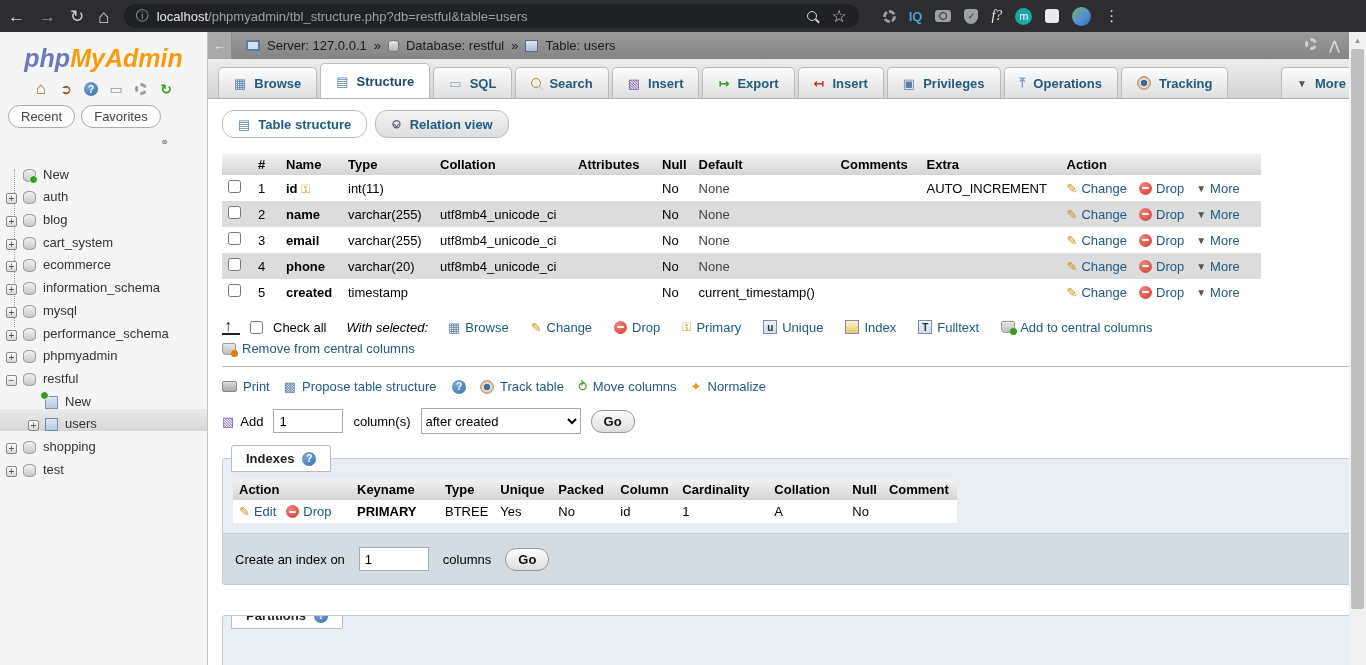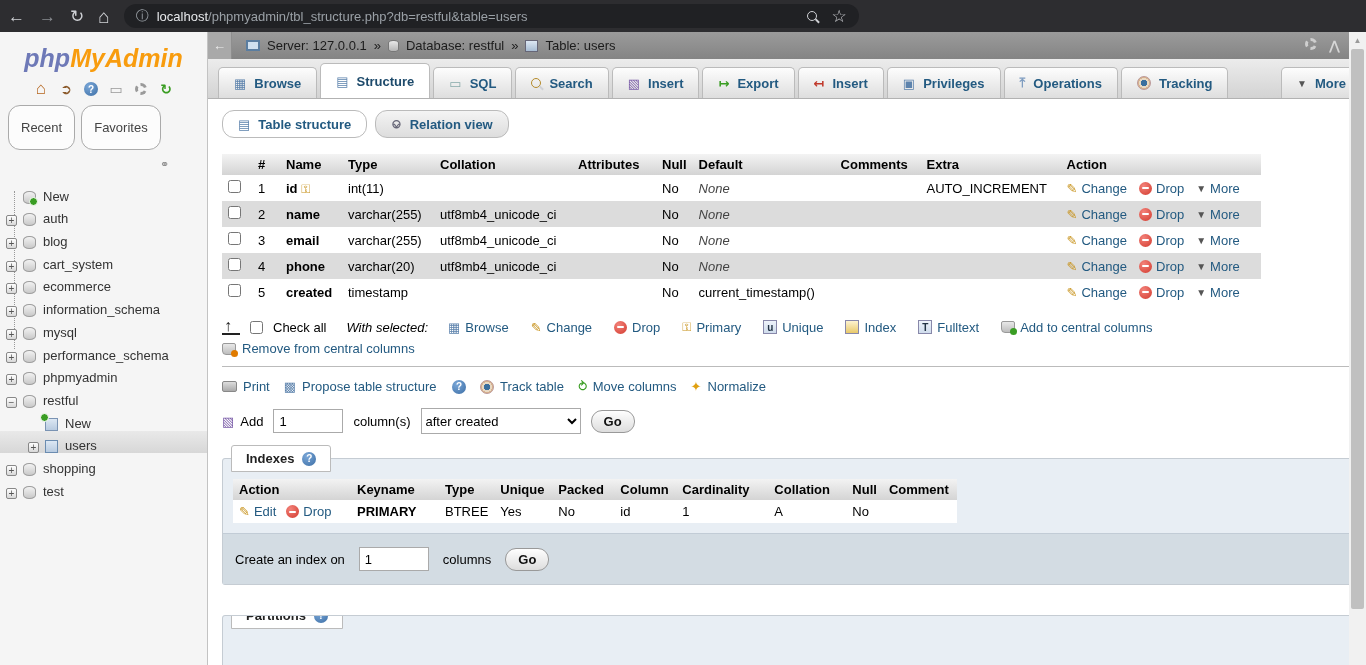--- a/index.html
+++ b/index.html
@@ -32,21 +32,21 @@
   .app{display:flex;height:648px}
   .sidebar{width:208px;background:#f5f5f5;border-right:1px solid #c3c3c3;padding-top:6px;position:relative}
   .main{flex:1;background:#fff;position:relative;overflow:hidden}
 
   
   .logo{text-align:center;font-size:25px;font-weight:bold;font-style:italic;margin:6px 0 8px}
   .logo .p1{color:#6e79b7}.logo .p2{color:#f89c0e}
   .side-icons{display:flex;justify-content:center;gap:7px;margin-bottom:8px;font-size:14px}
   .s-ico{width:18px;height:16px;display:inline-flex;align-items:center;justify-content:center;cursor:pointer}
   .pill-btns{display:flex;gap:6px;padding-left:8px;margin-bottom:8px}
-  .pill{border:1px solid #aaa;border-radius:12px;background:#fcfcfc;padding:14px 12px;font-size:13px;color:#444;cursor:pointer}
+  .pill{border:1px solid #aaa;border-radius:12px;background:#fcfcfc;padding:3px 12px;font-size:13px;color:#444;cursor:pointer}
   .link-ico{display:block;margin-left:160px;color:#888;font-size:11px;letter-spacing:-2px;margin-bottom:10px}
   .tree{position:relative;font-size:13px;color:#333}
   .tree .guide{position:absolute;left:14px;top:10px;bottom:150px;border-left:1px dotted #999}
   .t-row{display:flex;align-items:flex-end;height:22.7px;position:relative;padding-left:6px;cursor:pointer}
   .t-row.sel{background:linear-gradient(#e9e9e9,#d7d7d7)}
   .exp{width:11px;height:11px;border:1px solid #888;background:linear-gradient(#fefefe,#d8d8d8);border-radius:2px;
        font-size:10px;line-height:9px;text-align:center;color:#555;margin-right:6px;flex:0 0 11px;z-index:1}
   .dbico{width:13px;height:13px;background:linear-gradient(#f2f2f2,#c9c9c9);border:1px solid #9e9e9e;
          border-radius:6px/4px;margin-right:7px;flex:0 0 13px;position:relative}
   .dbico.newdb::after,.dbico.newtbl::after{content:'';position:absolute;right:-3px;bottom:-3px;width:7px;height:7px;border-radius:50%;background:#3a9d23;border:1px solid #fff}
@@ -89,21 +89,21 @@
   .dropico::after{content:'';position:absolute;left:3px;top:5.5px;width:7px;height:2px;background:#fff;border-radius:1px}
   .keyico{color:#c79118;font-size:12px}
   .helpico{width:14px;height:14px;border-radius:50%;background:radial-gradient(circle at 35% 30%,#7aa7d8,#3c6ea5);color:#fff;
            display:inline-flex;align-items:center;justify-content:center;font-size:10px;font-weight:bold;cursor:pointer}
 
   table.struct{border-collapse:collapse;margin-left:0}
   table.struct th{background:linear-gradient(#f3f3f3,#d4d4d4);text-align:left;font-weight:bold;color:#000;
                   padding:3px 6px;font-size:13px;white-space:nowrap}
   table.struct td{padding:5px 6px;font-size:13px;white-space:nowrap}
   tr.alt{background:#dcdcdc}
-  .noneval{font-style:italic;color:#444}
+  .noneval{color:#444}
   .rowacts{display:flex;gap:12px;align-items:center}
   .rowact{display:flex;align-items:center;gap:4px}
 
   .checkall-row{display:flex;align-items:center;gap:10px;margin:14px 0 4px 0}
   .upArrow{font-size:16px;color:#222;border-bottom:2px solid #222;padding:0 8px 0 2px;line-height:14px}
   .withsel{font-style:italic;margin:0 10px}
   .selacts{display:flex;gap:22px;align-items:center}
   .selact{display:flex;gap:5px;align-items:center}
   .badge{width:14px;height:14px;border:1px solid #88a;background:linear-gradient(#eef3fa,#cfdcec);color:#234;
          font-size:10px;font-weight:bold;display:inline-flex;align-items:center;justify-content:center}
@@ -150,20 +150,31 @@
   <span class="nav-ico dim">→</span>
   <span class="nav-ico">↻</span>
   <span class="nav-ico" style="font-size:19px">⌂</span>
   <div class="url-pill">
     <span>ⓘ</span>
     <span><span class="url-host">localhost</span><span>/phpmyadmin/tbl_structure.php?db=restful&amp;table=users</span></span>
     <span class="url-right">
       <span class="mag"></span>
       <span class="nav-ico">☆</span>
     </span>
+  </div>
+  <div class="ext-row">
+    <span class="gear"></span>
+    <span class="ext-iq">IQ</span>
+    <span class="ext-cam"></span>
+    <span class="ext-shield">✓</span>
+    <span class="ext-f">f?</span>
+    <span class="ext-m">m</span>
+    <span class="ext-puzzle"></span>
+    <span class="avatar"></span>
+    <span class="dots">⋮</span>
   </div>
 </div>
 
 <div class="app">
 
   <div class="sidebar">
     <div class="logo"><span class="p1">php</span><span class="p2">MyAdmin</span></div>
     <div class="side-icons">
       <span class="s-ico" style="color:#b5651d;font-size:17px">⌂</span>
       <span class="s-ico" style="color:#8b5a2b">➲</span>

